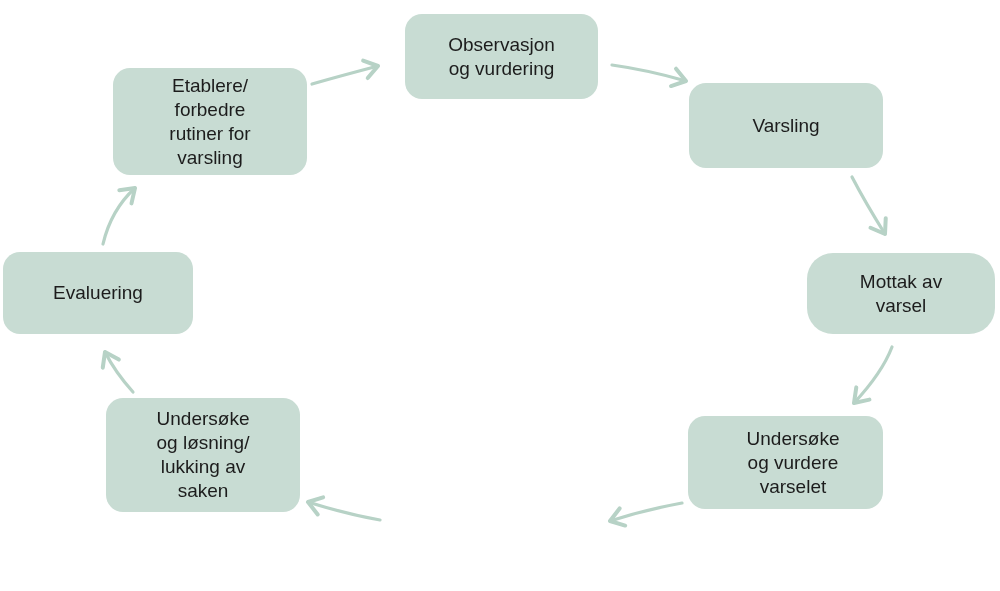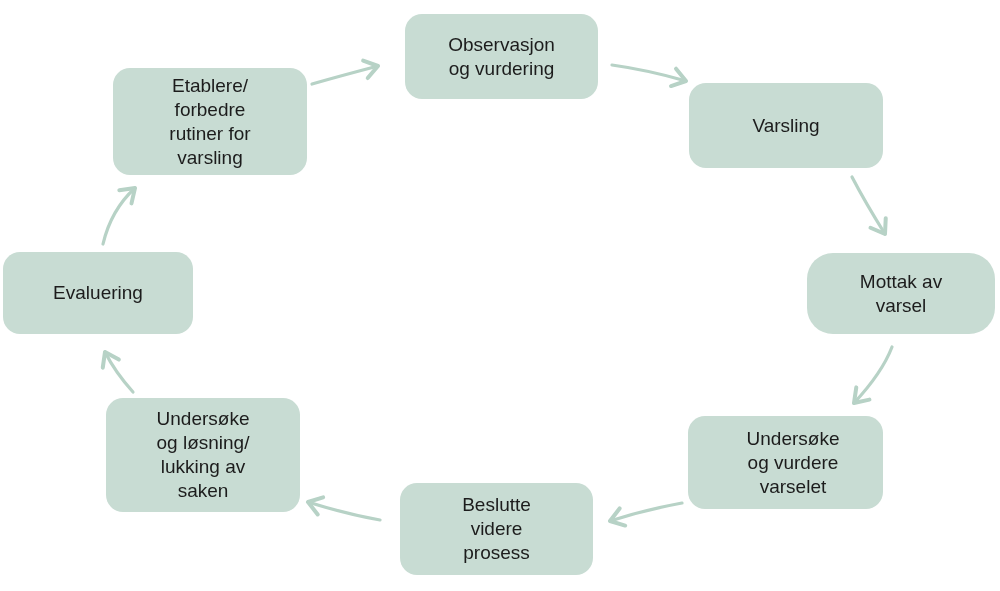--- a/index.html
+++ b/index.html
@@ -81,25 +81,20 @@
     <span class="node-label">Mottak av
 varsel</span>
   </div>
 
   <div class="node" style="left:688px;top:416px;width:195px;height:93px;padding-left:15px;">
     <span class="node-label">Undersøke
 og vurdere
 varselet</span>
   </div>
 
-  <div class="node" style="left:400px;top:483px;width:193px;height:92px;">
-    <span class="node-label">Beslutte
-videre
-prosess</span>
-  </div>
 
   <div class="node" style="left:106px;top:398px;width:194px;height:114px;">
     <span class="node-label">Undersøke
 og løsning/
 lukking av
 saken</span>
   </div>
 
   <div class="node" style="left:3px;top:252px;width:190px;height:82px;">
     <span class="node-label">Evaluering</span>

